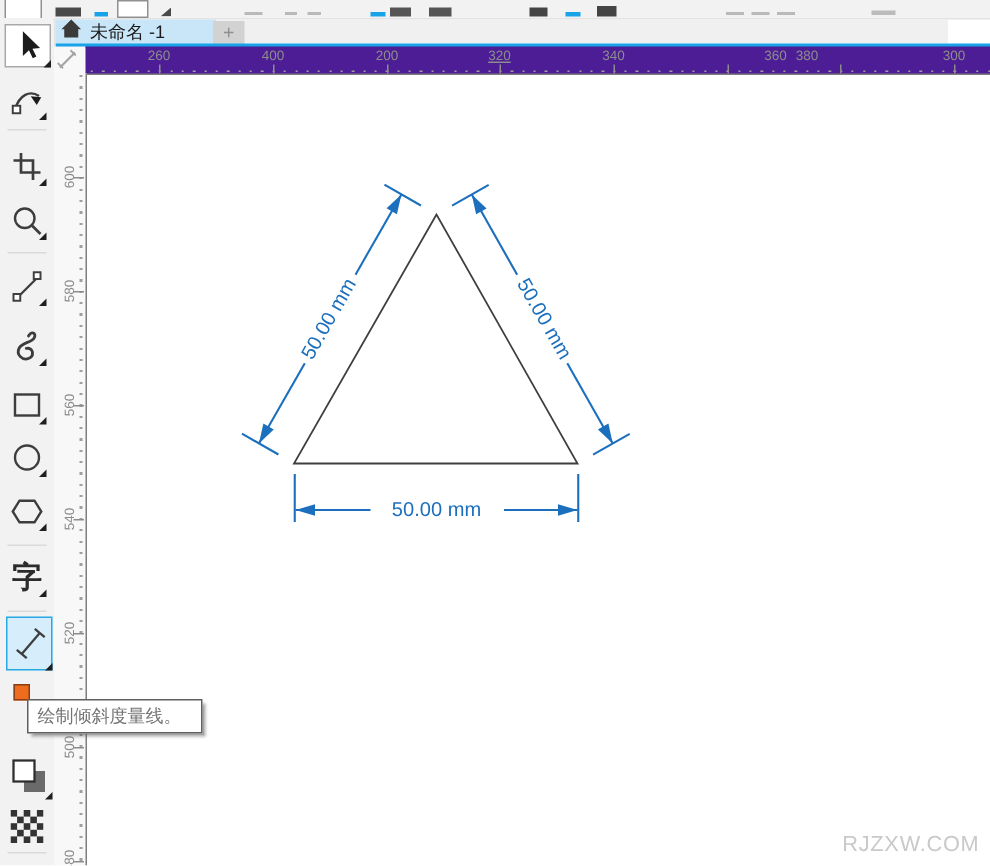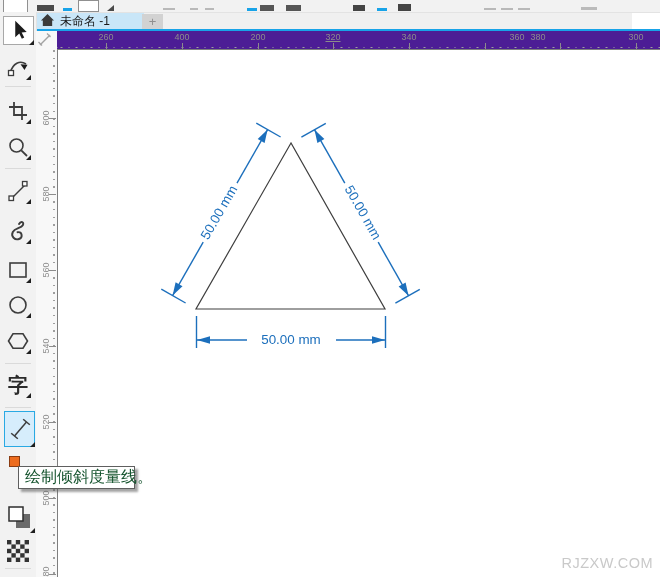--- a/index.html
+++ b/index.html
@@ -44,21 +44,21 @@
     text-align:center;transform:rotate(-90deg);}
   .v-tick{position:absolute;left:13px;width:7px;height:1px;background:#8c8c8c;}
   
   .canvas{position:absolute;left:58px;top:50px;width:602px;height:527px;background:#ffffff;}
   .canvas svg{position:absolute;left:0;top:0;}
   .watermark{position:absolute;right:7px;bottom:6px;font-size:14.5px;color:#c9c9c9;letter-spacing:0.5px;}
   
   .tooltip{position:absolute;left:18px;top:466px;width:103px;background:#ffffff;border:1px solid #5f5f5f;
     box-shadow:2.5px 2.5px 2px rgba(90,90,90,0.55);padding:3px 6px 4px 6px;z-index:60;}
   .tooltip .tt-title{font-size:12px;font-weight:bold;color:#000;line-height:15px;white-space:nowrap;}
-  .tooltip .tt-body{font-size:16px;color:#14532d;line-height:14px;white-space:nowrap;}
+  .tooltip .tt-body{font-size:12px;color:#737373;line-height:14px;white-space:nowrap;}
 </style>
 </head>
 <body>
 
 <div class="top-strip">
   <div class="frag" style="left:3px;top:-3px;width:23px;height:14px;background:#fff;border:1px solid #909090;"></div>
   <div class="frag" style="left:37px;top:5px;width:17px;height:6px;background:#4a4a4a;"></div>
   <div class="frag" style="left:63px;top:8px;width:9px;height:3px;background:#18a3e8;"></div>
   <div class="frag" style="left:78px;top:0px;width:19px;height:10px;background:#fff;border:1px solid #909090;"></div>
   <div class="frag" style="left:107px;top:5px;width:7px;height:6px;background:#4a4a4a;clip-path:polygon(0 100%,100% 0,100% 100%);"></div>

